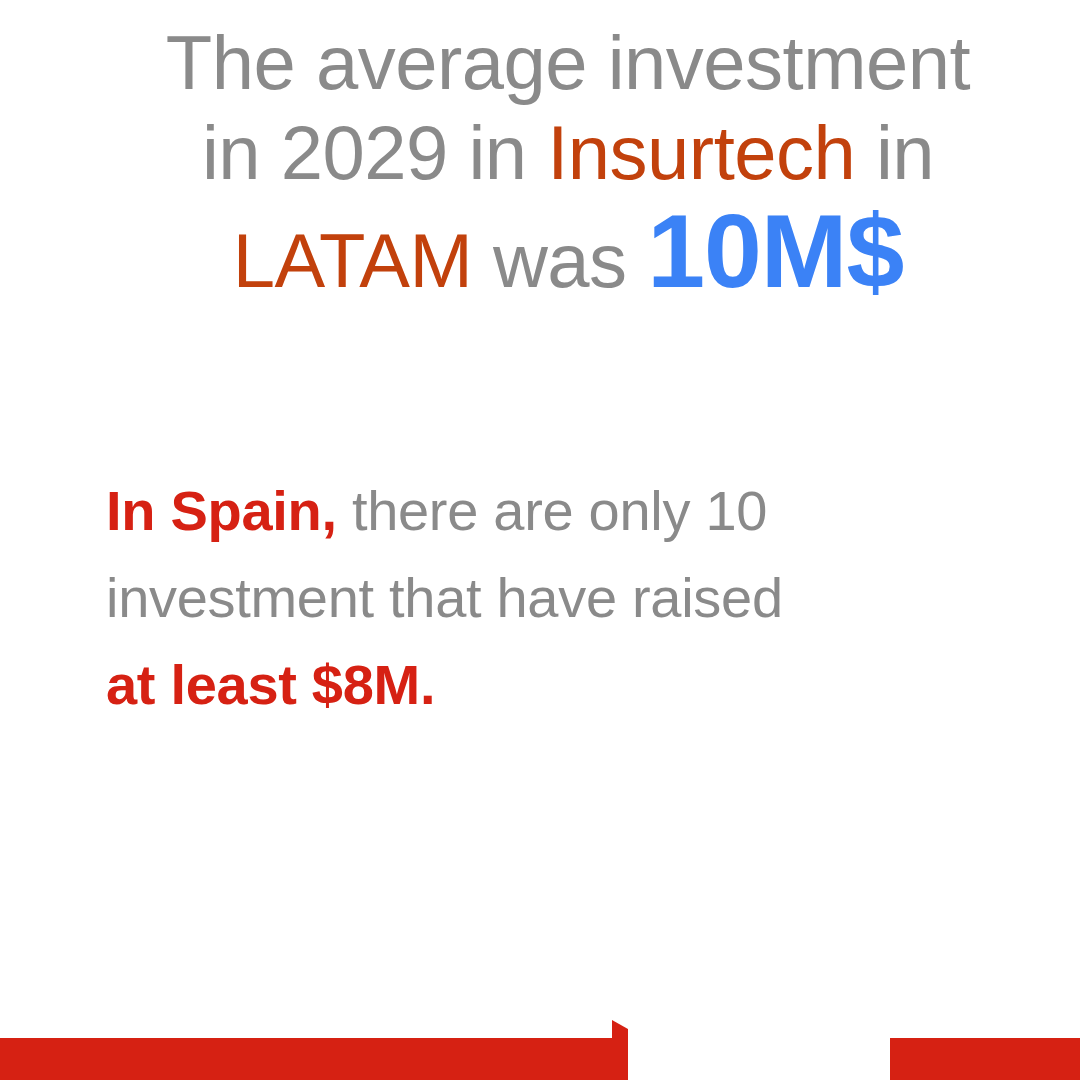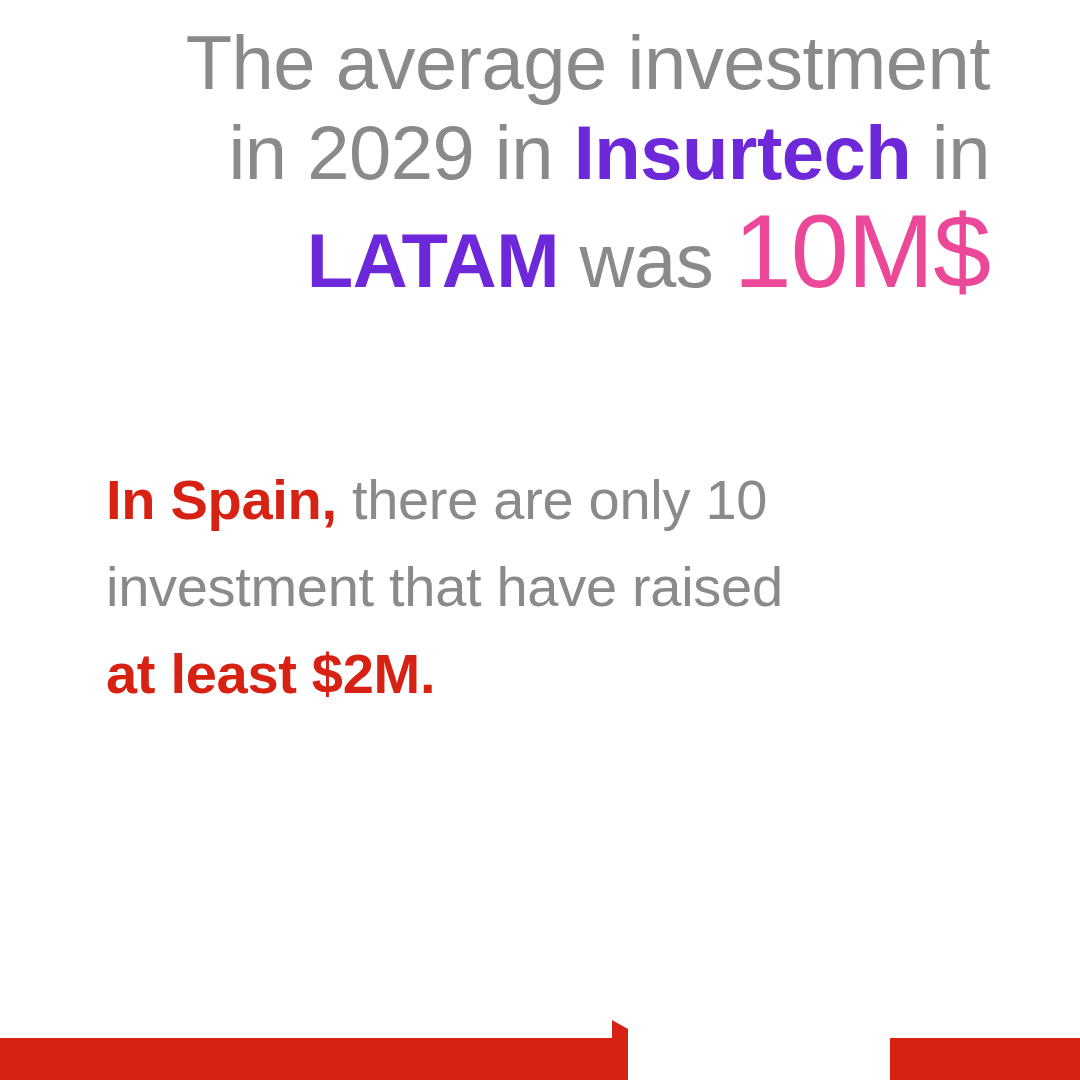--- a/index.html
+++ b/index.html
@@ -18,55 +18,55 @@
     position: relative;
     width: 1080px;
     height: 1080px;
     background: #ffffff;
   }
 
   
   .headline {
     position: absolute;
     top: 18px;
-    left: 110px;
+    left: 128px;
     width: 880px;
-    text-align: right;
+    text-align: center;
     font-family: "Liberation Sans", sans-serif;
     font-size: 76px;
     line-height: 1.18;
     letter-spacing: -0.5px;
     color: #8a8a8a;
     font-weight: 400;
   }
   .headline .grey {
     color: #8a8a8a;
     font-weight: 400;
   }
   .headline .red-bold {
-    color: #6d28d9;
-    font-weight: 700;
+    color: #c2410c;
+    font-weight: 400;
   }
   .headline .big-red {
-    color: #ec4899;
-    font-weight: 400;
+    color: #3b82f6;
+    font-weight: 700;
     font-size: 104px;
     letter-spacing: -1px;
   }
   .line-1 { white-space: nowrap; }
   .line-2 { white-space: nowrap; }
   .line-3 {
     white-space: nowrap;
     line-height: 1.05;
   }
 
   
   .subtext {
     position: absolute;
-    top: 457px;
+    top: 468px;
     left: 106px;
     width: 720px;
     font-size: 56px;
     line-height: 1.55;
     color: #8a8a8a;
     font-weight: 400;
     letter-spacing: -0.3px;
   }
   .subtext .red-bold {
     color: #d62113;
@@ -140,21 +140,21 @@
   </div>
 
   <div class="subtext">
     <span class="sub-line">
       <span class="red-bold">In Spain,</span><span class="grey"> there are only 10</span>
     </span>
     <span class="sub-line">
       <span class="grey">investment that have raised</span>
     </span>
     <span class="sub-line">
-      <span class="red-bold">at least $2M.</span>
+      <span class="red-bold">at least $8M.</span>
     </span>
   </div>
 
   <div class="arrow-wrap">
     <div class="arrow-bar"></div>
     <div class="arrow-head"></div>
     <div class="arrow-head-inner"></div>
     <div class="arrow-right-bar"></div>
   </div>
 

